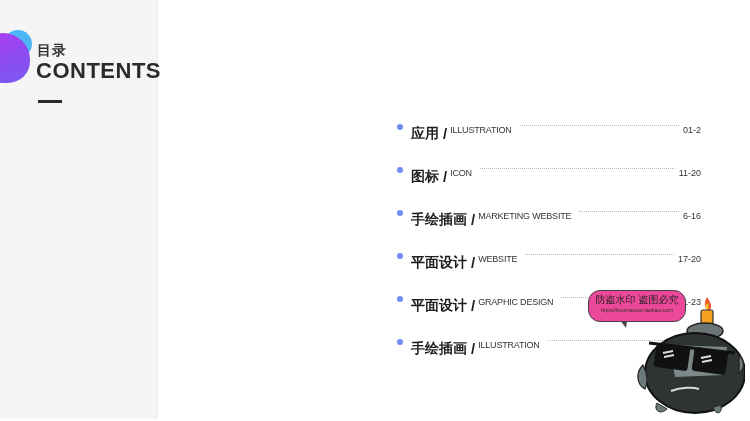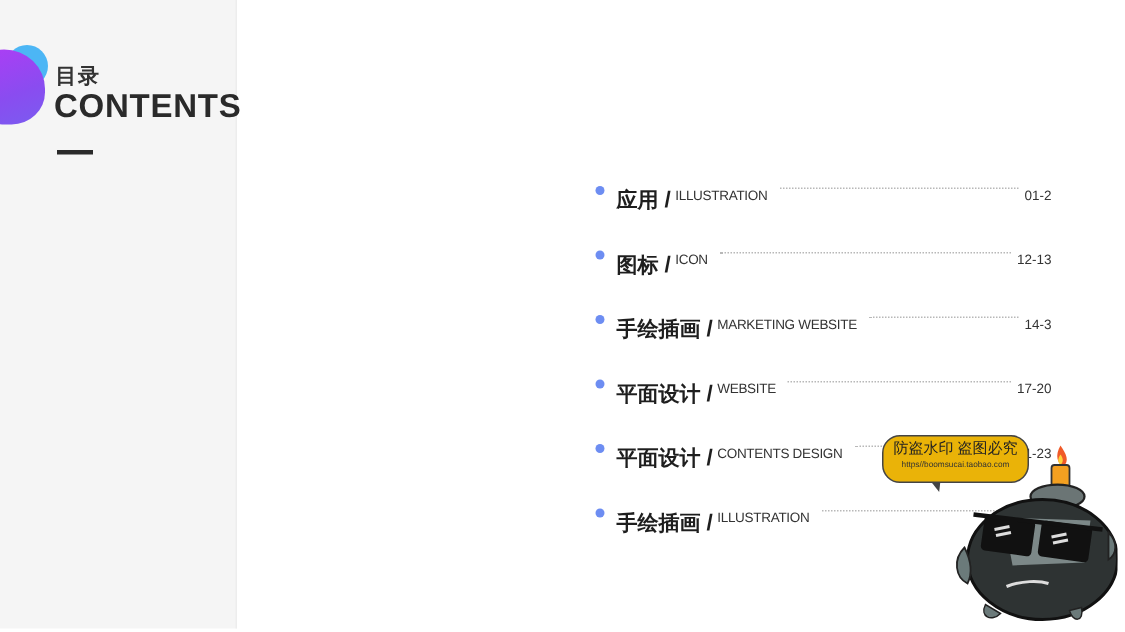--- a/index.html
+++ b/index.html
@@ -55,21 +55,21 @@
   }
   .dots {
     flex: 1; border-bottom: 1px dotted #b8b8b8; margin: 0 4px 0 8px;
     position: relative; top: 0px;
   }
   .pages {
     font-size: 9px; color: #333; white-space: nowrap;
   }
   .watermark {
     position: absolute; left: 588px; top: 290px; width: 96px; height: 30px;
-    background: #eab308; border: 1.5px solid #444; border-radius: 12px;
+    background: #ec4899; border: 1.5px solid #444; border-radius: 12px;
     text-align: center; z-index: 3;
   }
   .watermark .w1 { font-size: 10px; color: #222; line-height: 12px; margin-top: 3px; }
   .watermark .w2 { font-size: 5.5px; color: #333; line-height: 8px; }
   .watermark-tail {
     position: absolute; left: 620px; top: 316px; width: 0; height: 0;
     border-left: 4px solid transparent; border-right: 6px solid transparent;
     border-top: 12px solid #444; z-index: 2; transform: rotate(-20deg);
   }
   .mascot { position: absolute; left: 635px; top: 295px; z-index: 2; }
@@ -92,43 +92,43 @@
     <span class="en">ILLUSTRATION</span>
     <span class="dots"></span>
     <span class="pages">01-2</span>
   </div>
   <div class="toc-item">
     <span class="bullet"></span>
     <span class="cn">图标</span>
     <span class="slash">/</span>
     <span class="en">ICON</span>
     <span class="dots"></span>
-    <span class="pages">12-13</span>
+    <span class="pages">11-20</span>
   </div>
   <div class="toc-item">
     <span class="bullet"></span>
     <span class="cn">手绘插画</span>
     <span class="slash">/</span>
     <span class="en">MARKETING WEBSITE</span>
     <span class="dots"></span>
-    <span class="pages">14-3</span>
+    <span class="pages">6-16</span>
   </div>
   <div class="toc-item">
     <span class="bullet"></span>
     <span class="cn">平面设计</span>
     <span class="slash">/</span>
     <span class="en">WEBSITE</span>
     <span class="dots"></span>
     <span class="pages">17-20</span>
   </div>
   <div class="toc-item">
     <span class="bullet"></span>
     <span class="cn">平面设计</span>
     <span class="slash">/</span>
-    <span class="en">CONTENTS DESIGN</span>
+    <span class="en">GRAPHIC DESIGN</span>
     <span class="dots"></span>
     <span class="pages">21-23</span>
   </div>
   <div class="toc-item">
     <span class="bullet"></span>
     <span class="cn">手绘插画</span>
     <span class="slash">/</span>
     <span class="en">ILLUSTRATION</span>
     <span class="dots"></span>
     <span class="pages"></span>

